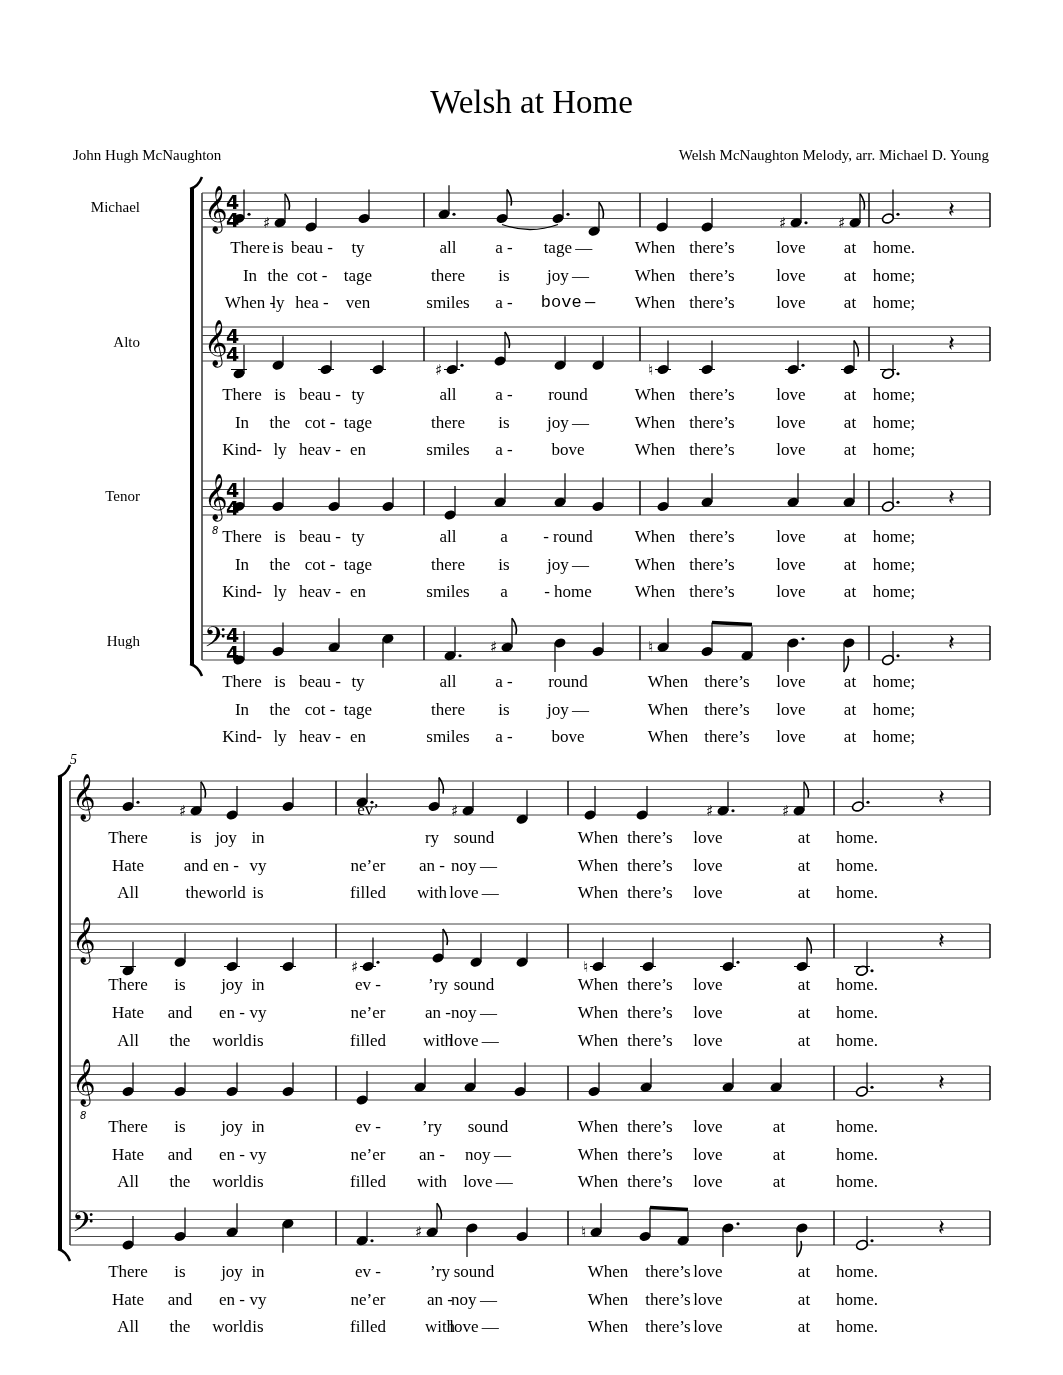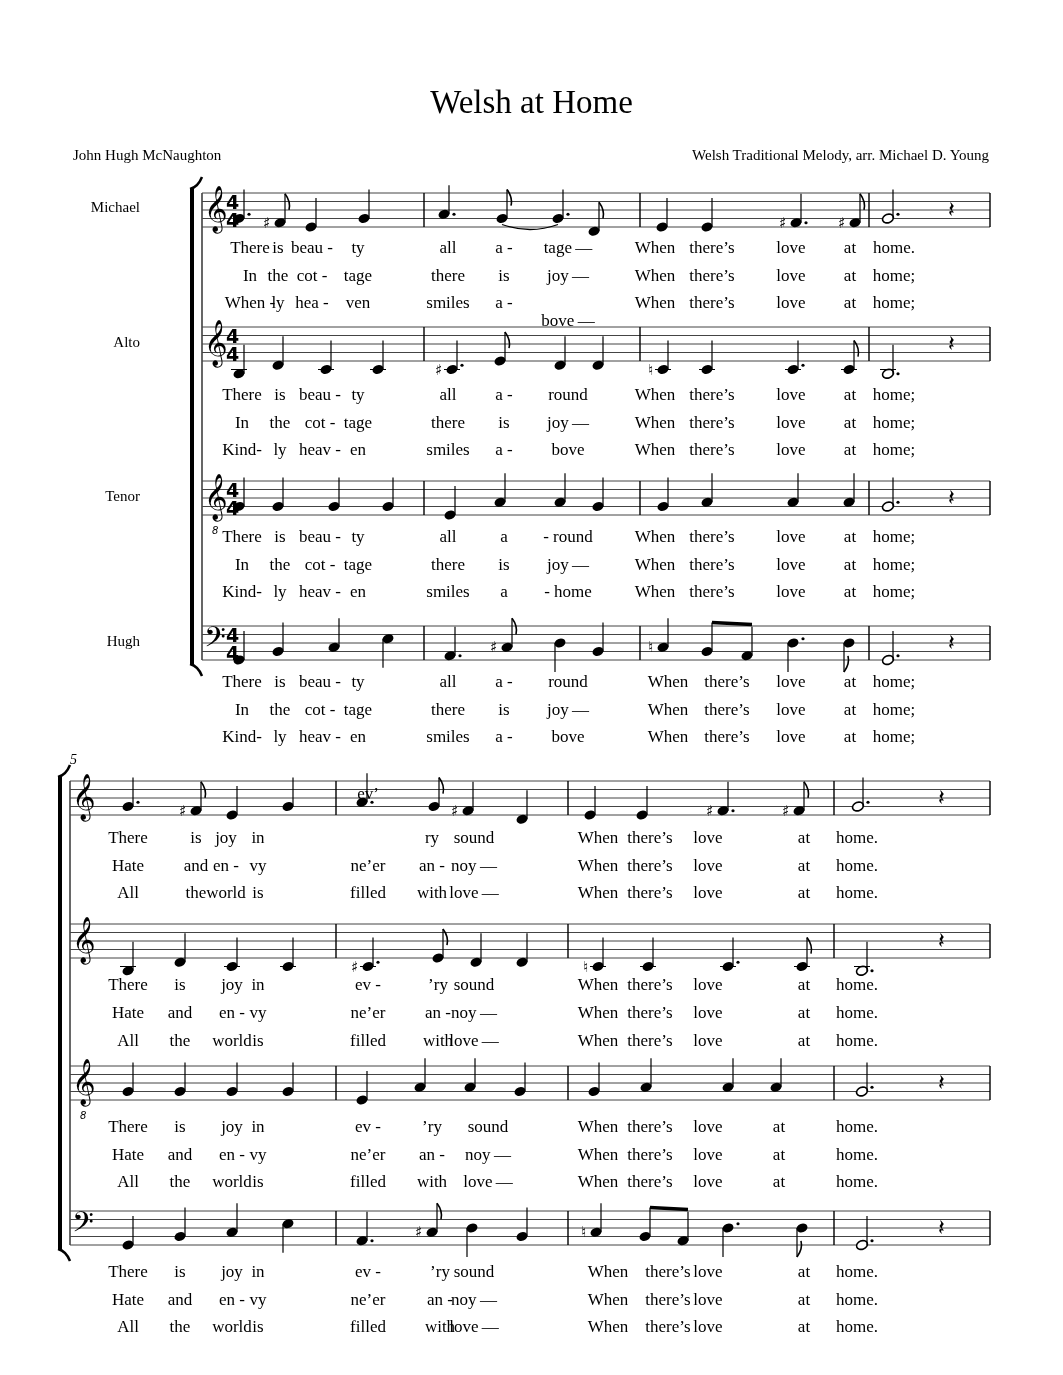--- a/index.html
+++ b/index.html
@@ -12,21 +12,21 @@
   .instr { position: absolute; font-size: 15px; font-family: "Liberation Serif", serif; text-align: right; width: 100px; }
   .lyric { position: absolute; font-size: 17px; font-family: "Liberation Serif", serif; white-space: pre; transform: translateX(-50%); }
   .mnum { position: absolute; font-size: 14px; font-style: italic; font-family: "Liberation Serif", serif; }
   svg.score { position: absolute; left: 0; top: 0; }
 </style>
 </head>
 <body>
 
 <div class="title">Welsh at Home</div>
 <div class="poet">John Hugh McNaughton</div>
-<div class="composer">Welsh Traditional Melody, arr. Michael D. Young</div>
+<div class="composer">Welsh McNaughton Melody, arr. Michael D. Young</div>
 
 <div class="instr" style="left:40px; top:199px;">Michael</div>
 <div class="instr" style="left:40px; top:334px;">Alto</div>
 <div class="instr" style="left:40px; top:488px;">Tenor</div>
 <div class="instr" style="left:40px; top:633px;">Hugh</div>
 
 <div class="mnum" style="left:70px; top:752px;">5</div>
 
 <svg class="score" id="score" width="1063" height="1375">
     <g>
@@ -679,21 +679,21 @@
     <div class="lyric" style="left: 712px; top: 266px;">there’s</div>
     <div class="lyric" style="left: 791px; top: 266px;">love</div>
     <div class="lyric" style="left: 850px; top: 266px;">at</div>
     <div class="lyric" style="left: 894px; top: 266px;">home;</div>
     <div class="lyric" style="left: 250px; top: 293px;">When -</div>
     <div class="lyric" style="left: 278px; top: 293px;">ly</div>
     <div class="lyric" style="left: 312px; top: 293px;">hea -</div>
     <div class="lyric" style="left: 358px; top: 293px;">ven</div>
     <div class="lyric" style="left: 448px; top: 293px;">smiles</div>
     <div class="lyric" style="left: 504px; top: 293px;">a -</div>
-    <div class="lyric" style="left: 568px; top: 311px;">bove —</div>
+    <div class="lyric" style="left: 568px; top: 293px; font-family: Liberation Mono, monospace;">bove —</div>
     <div class="lyric" style="left: 655px; top: 293px;">When</div>
     <div class="lyric" style="left: 712px; top: 293px;">there’s</div>
     <div class="lyric" style="left: 791px; top: 293px;">love</div>
     <div class="lyric" style="left: 850px; top: 293px;">at</div>
     <div class="lyric" style="left: 894px; top: 293px;">home;</div>
     <div class="lyric" style="left: 242px; top: 385px;">There</div>
     <div class="lyric" style="left: 280px; top: 385px;">is</div>
     <div class="lyric" style="left: 320px; top: 385px;">beau -</div>
     <div class="lyric" style="left: 358px; top: 385px;">ty</div>
     <div class="lyric" style="left: 448px; top: 385px;">all</div>
@@ -797,21 +797,21 @@
     <div class="lyric" style="left: 568px; top: 727px;">bove</div>
     <div class="lyric" style="left: 668px; top: 727px;">When</div>
     <div class="lyric" style="left: 727px; top: 727px;">there’s</div>
     <div class="lyric" style="left: 791px; top: 727px;">love</div>
     <div class="lyric" style="left: 850px; top: 727px;">at</div>
     <div class="lyric" style="left: 894px; top: 727px;">home;</div>
     <div class="lyric" style="left: 128px; top: 828px;">There</div>
     <div class="lyric" style="left: 196px; top: 828px;">is</div>
     <div class="lyric" style="left: 226px; top: 828px;">joy</div>
     <div class="lyric" style="left: 258px; top: 828px;">in</div>
-    <div class="lyric" style="left: 368px; top: 784px;">ev’</div>
+    <div class="lyric" style="left: 368px; top: 800px;">ev’</div>
     <div class="lyric" style="left: 432px; top: 828px;">ry</div>
     <div class="lyric" style="left: 474px; top: 828px;">sound</div>
     <div class="lyric" style="left: 598px; top: 828px;">When</div>
     <div class="lyric" style="left: 650px; top: 828px;">there’s</div>
     <div class="lyric" style="left: 708px; top: 828px;">love</div>
     <div class="lyric" style="left: 804px; top: 828px;">at</div>
     <div class="lyric" style="left: 857px; top: 828px;">home.</div>
     <div class="lyric" style="left: 128px; top: 856px;">Hate</div>
     <div class="lyric" style="left: 196px; top: 856px;">and</div>
     <div class="lyric" style="left: 226px; top: 856px;">en -</div>

